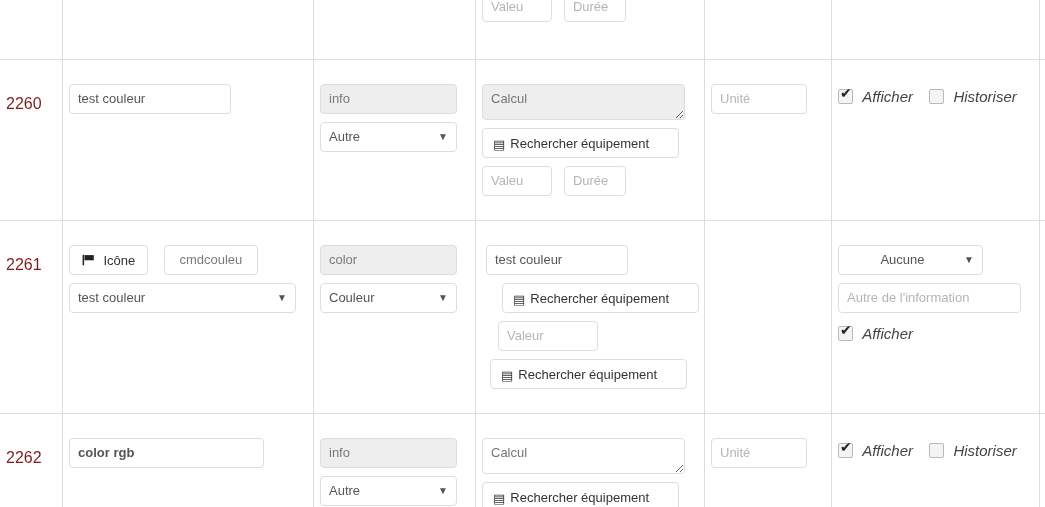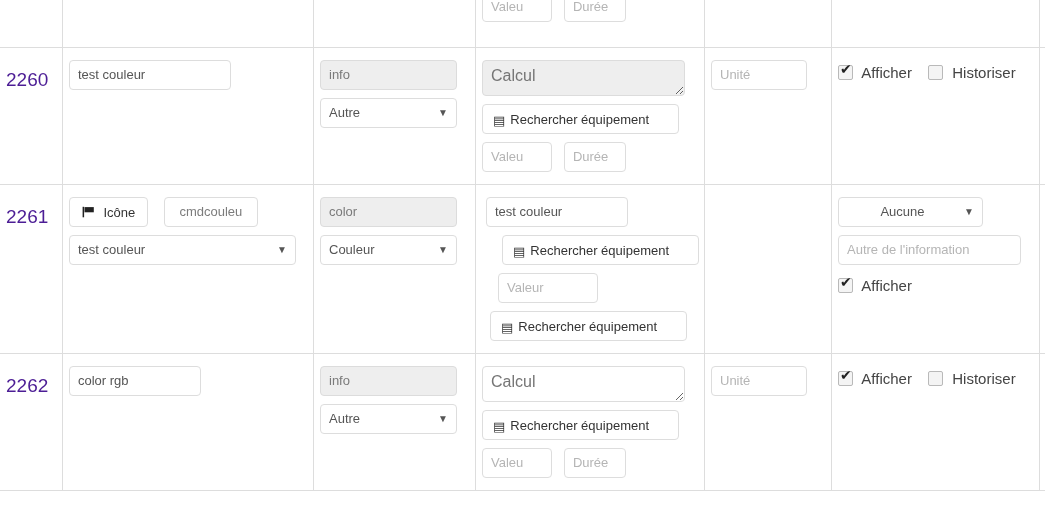--- a/index.html
+++ b/index.html
@@ -18,37 +18,37 @@
 
   .cmd-table {
     width: 1045px;
     border-collapse: collapse;
     table-layout: fixed;
   }
   .cmd-table td {
     border-top: 1px solid #dddddd;
     border-right: 1px solid #dddddd;
     vertical-align: top;
-    padding: 12px 6px;
+    padding: 24px 6px;
     background: #ffffff;
   }
   .cmd-table tr > td:first-child { border-left: none; }
   .cmd-table tr > td:last-child { border-right: none; }
 
   .col-id      { width: 50px;  text-align: left; padding-left: 4px; }
   .col-name    { width: 238px; }
   .col-type    { width: 149px; }
   .col-calc    { width: 216px; }
   .col-unit    { width: 114px; }
   .col-opts    { width: 195px; }
   .col-actions { width: 83px; }
 
   .row-id {
-    font-size: 19px;
-    color: #4c1d95;
+    font-size: 16px;
+    color: #7f1d1d;
     line-height: 20px;
     padding-top: 10px;
   }
 
   
   .fc {
     box-sizing: border-box;
     display: inline-block;
     height: 30px;
     line-height: 18px;
@@ -74,21 +74,21 @@
     color: #555;
     line-height: 1;
   }
 
   textarea.fc-ta {
     box-sizing: border-box;
     display: block;
     height: 36px;
     padding: 6px 8px;
     font-family: "Liberation Sans", sans-serif;
-    font-size: 16px;
+    font-size: 13px;
     color: #b5b5b5;
     border: 1px solid #dddddd;
     border-radius: 4px;
     resize: vertical;
     overflow: hidden;
   }
   textarea.fc-ta.greyed { background: #eeeeee; border-color: #dcdcdc; }
   textarea.fc-ta.plain  { background: #ffffff; }
 
   .btn {
@@ -133,21 +133,21 @@
     cursor: pointer;
   }
   .chk:checked::after {
     content: "✔";
     position: absolute;
     left: 1px; top: -4px;
     font-size: 14px;
     color: #222;
     line-height: 15px;
   }
-  .chk-line .lbl { margin-right: 12px; }
+  .chk-line .lbl { margin-right: 12px; font-style: italic; }
   .flag-glyph { font-size: 13px; }
   .list-glyph { font-size: 13px; }
 
   .top-partial td { border-top: none; padding-top: 0; height: 35px; }
   .top-partial .clip {
     height: 22px;
     overflow: hidden;
     position: relative;
   }
   .top-partial .clip .fc { position: relative; top: -8px; }
@@ -296,21 +296,21 @@
     </td>
   </tr>
 
   <tr style="height:130px;">
     <td class="col-id">
       <div class="row-id">2262</div>
     </td>
 
     <td class="col-name">
       <div class="stack">
-        <span class="fc" style="width:132px;">color rgb</span>
+        <span class="fc" style="width:195px;font-weight:bold;">color rgb</span>
       </div>
     </td>
 
     <td class="col-type">
       <div class="stack">
         <span class="fc disabled" style="width:137px;">info</span>
         <span class="fc sel" style="width:137px;">
           <span>Autre</span>
           <span class="caret">▼</span>
         </span>

